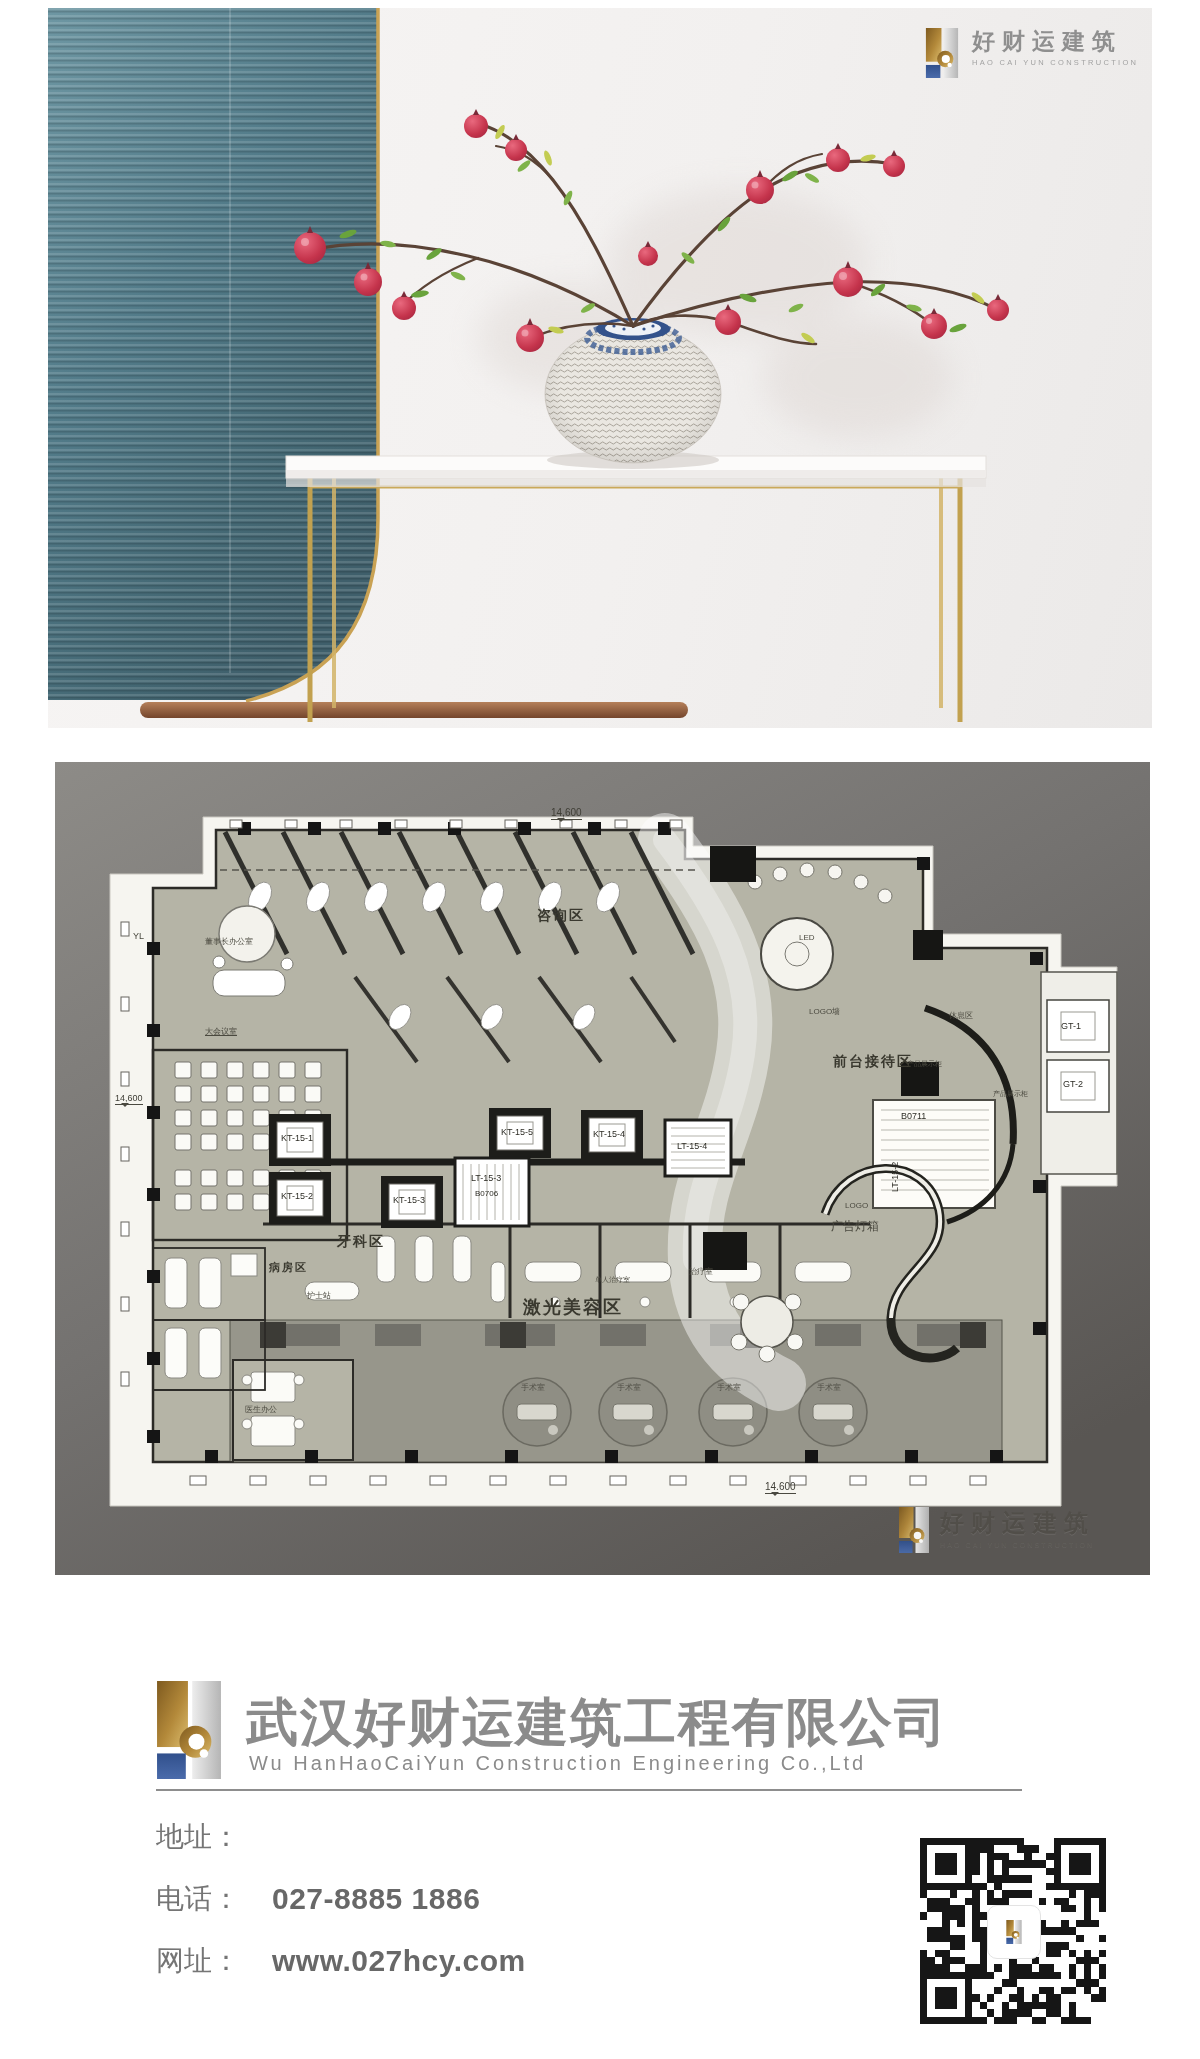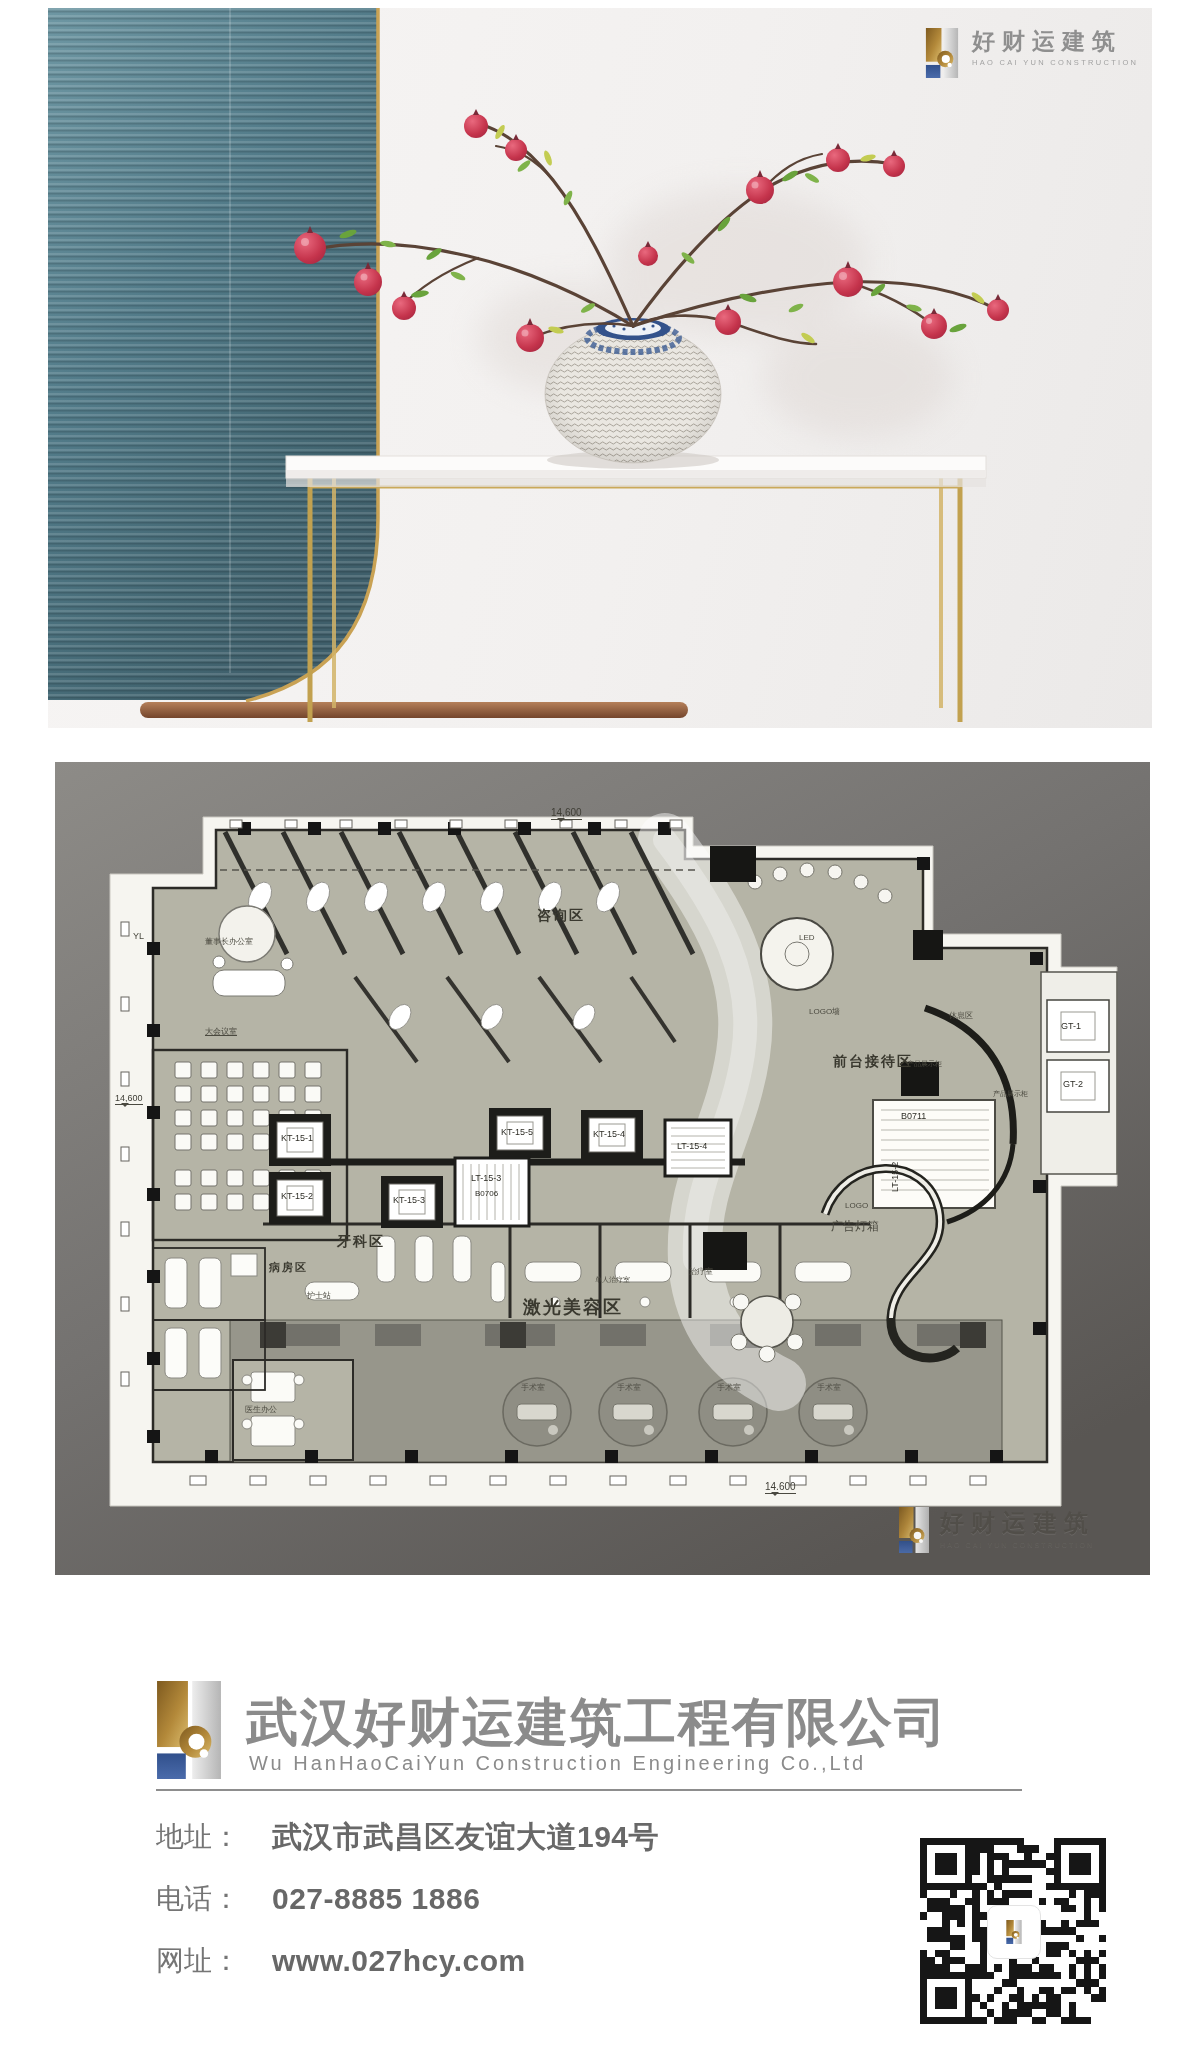--- a/index.html
+++ b/index.html
@@ -638,21 +638,20 @@
 <svg class="abs f-mark" viewBox="0 0 60 92">
     <use href="#mark"></use>
   </svg>
 <div class="abs f-cn">武汉好财运建筑工程有限公司</div>
 <div class="abs f-en">Wu HanHaoCaiYun Construction Engineering Co.,Ltd</div>
 <div class="abs f-line"></div>
 
 <div class="abs f-rows">
   <div class="f-row">
     <span class="lab">地址：</span>
-    <span class="val">武汉市武昌区友谊大道194号</span>
   </div>
   <div class="f-row">
     <span class="lab">电话：</span>
     <span class="val">027-8885 1886</span>
   </div>
   <div class="f-row">
     <span class="lab">网址：</span>
     <span class="val">www.027hcy.com</span>
   </div>
 </div>

